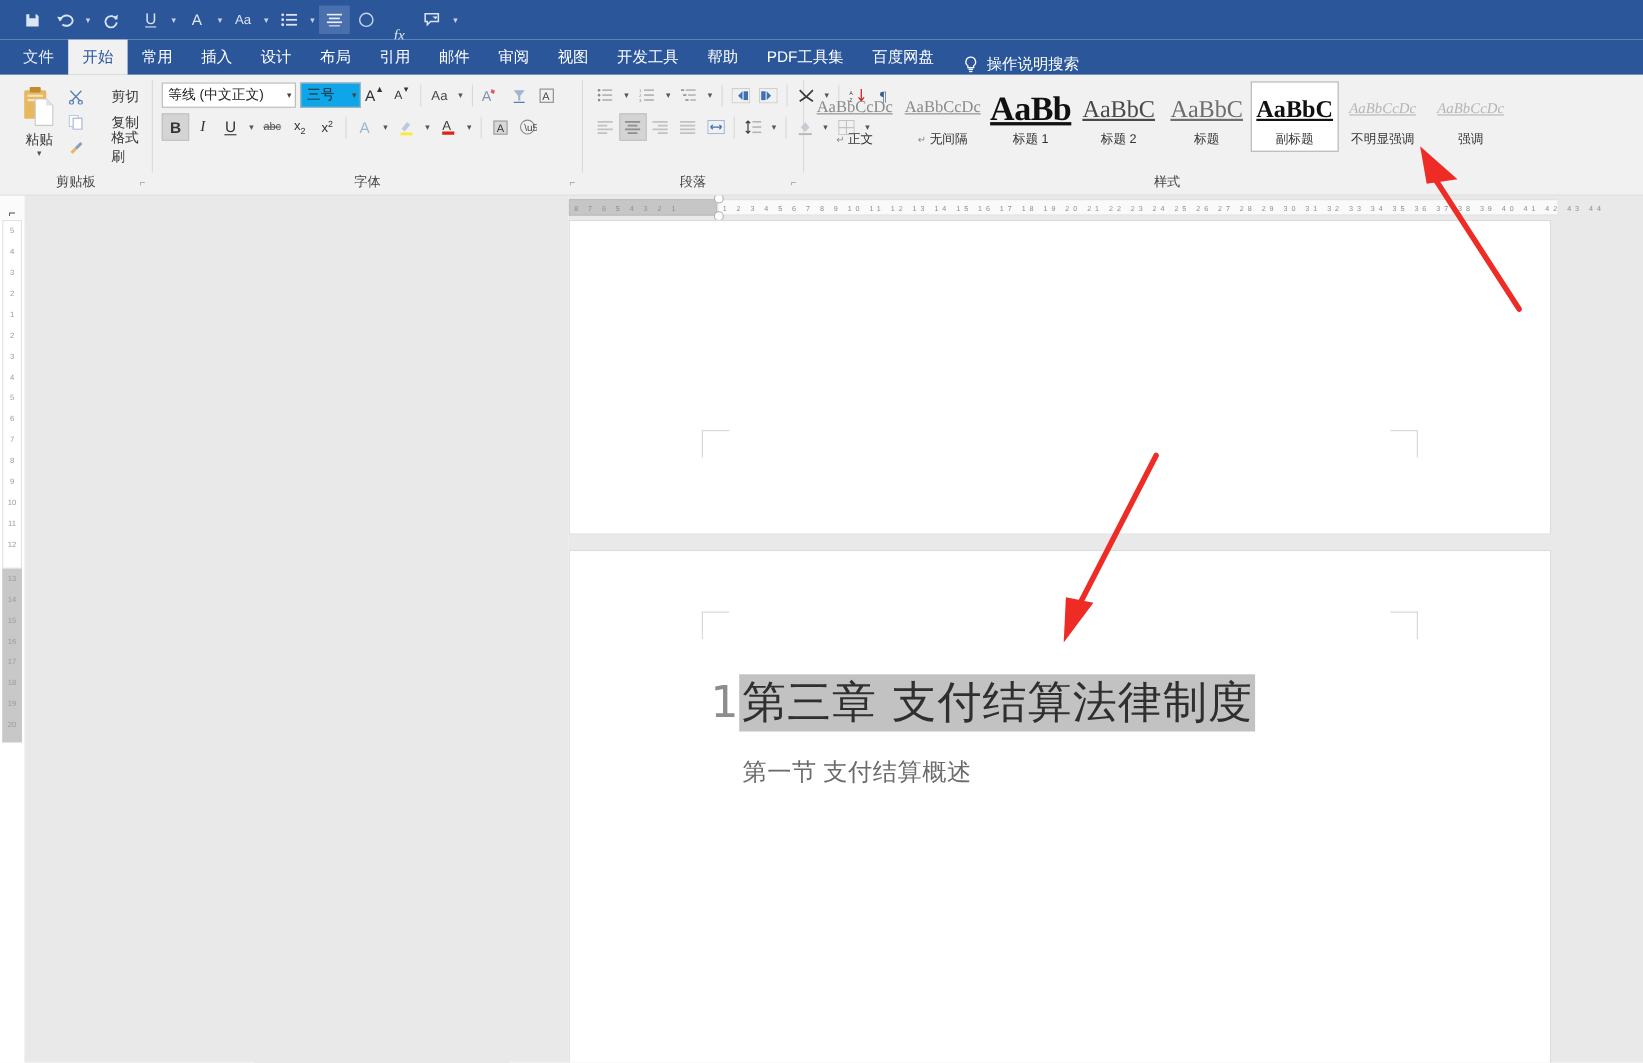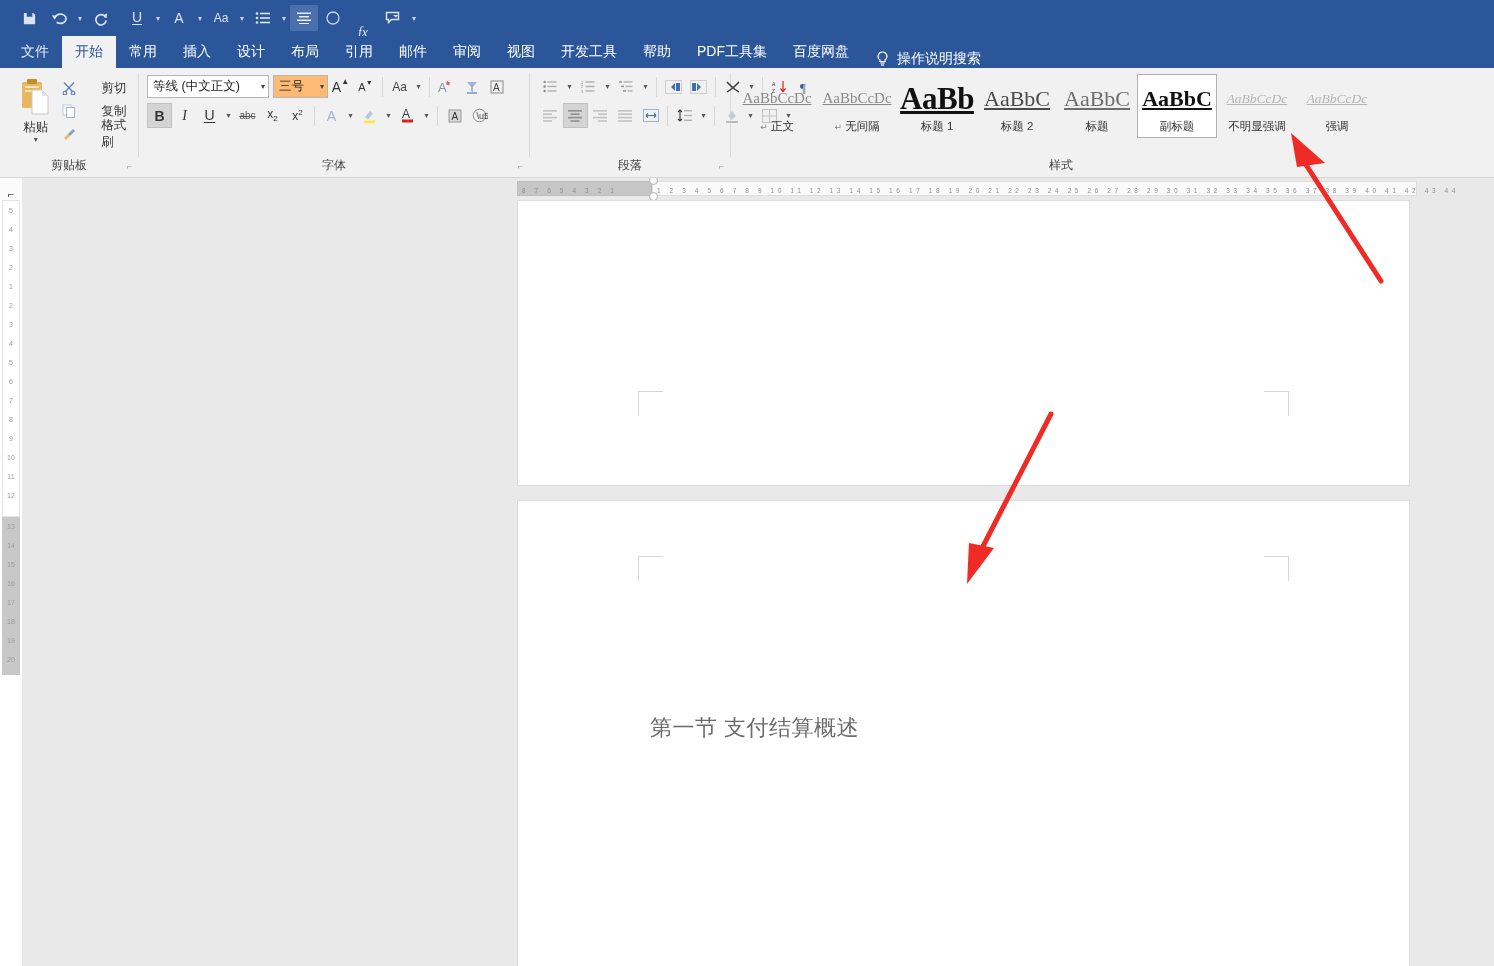--- a/index.html
+++ b/index.html
@@ -79,21 +79,21 @@
   
   .fontg{ width:390px; }
   .fontg-body{ flex-direction:column; padding-left:8px; gap:4px; }
   .row{ display:flex; align-items:center; }
   .fname{
     width:122px; height:23px; border:1px solid #b6b6b6; background:#fff;
     display:flex; align-items:center; padding:0 3px 0 5px; font-size:12.5px; color:#222;
   }
   .fname span.v{ flex:1; white-space:nowrap; overflow:hidden;}
   .fsize{
-    width:55px; height:23px; border:1px solid #b6b6b6; background:#fdba74; margin-left:4px;
+    width:55px; height:23px; border:1px solid #b6b6b6; background:#0ea5e9; margin-left:4px;
     display:flex; align-items:center; padding:0 3px 0 5px; font-size:12.5px; color:#222;
   }
   .fsize span.v{ flex:1; }
   .cb{ font-size:8px; color:#444; padding-left:3px;}
   .ib{
     width:25px; height:25px; display:flex; align-items:center; justify-content:center;
     font-size:13px; color:#333; position:relative;
   }
   .ib.sel{ background:#d4d4d4; border:1px solid #c0c0c0; }
   .car{ width:13px; height:25px; display:flex; align-items:center; justify-content:center; font-size:8px; color:#555;}
@@ -167,23 +167,23 @@
   .cmark.tl{ border-left:1px solid #d5d5d5; border-top:1px solid #d5d5d5;}
   .cmark.tr{ border-right:1px solid #d5d5d5; border-top:1px solid #d5d5d5;}
   .doc-title{
     position:absolute; left:128px; top:110px;
     font-family:"DejaVu Sans", sans-serif;
     font-size:40px; color:#2f2f2f; letter-spacing:1px; white-space:nowrap;
   }
   .doc-title .sel{ background:#c2c2c2; padding:3px 2px; }
   .doc-title .ghost{ color:#8d8d8d; }
   .doc-sub{
-    position:absolute; left:132px; top:186px;
-    font-family:Liberation Sans, sans-serif;
-    font-size:22px; color:#6b6b6b; letter-spacing:.5px; white-space:nowrap;margin-top:26px;
+    position:absolute; left:157px; top:186px;
+    font-family:Liberation Serif, serif;
+    font-size:22px; color:#6b6b6b; letter-spacing:.5px; white-space:nowrap;
   }
 
   
   .arrow{ position:absolute; pointer-events:none; }
 </style>
 </head>
 <body>
 
 <div class="titlebar">
   <div class="qat">
@@ -682,20 +682,23 @@
 
     <div class="page page1">
       <div class="cmark tl" style="left:120px;top:190px;"></div>
       <div class="cmark tr" style="right:120px;top:190px;"></div>
     </div>
 
     <div class="page page2">
       <div class="cmark tl" style="left:120px;top:55px;"></div>
       <div class="cmark tr" style="right:120px;top:55px;"></div>
 
+      <div class="doc-title">
+        <span class="ghost">1</span><span class="sel">第三章  支付结算法律制度</span>
+      </div>
       <div class="doc-sub">第一节  支付结算概述</div>
     </div>
 
     <svg class="arrow" style="left:430px;top:230px;" width="120" height="200" viewBox="0 0 120 200">
       <path d="M104 6 L30 150" stroke="#ee2b24" stroke-width="5" fill="none" stroke-linecap="round"></path>
       <path d="M20 176 L47 140 L22 135 Z" fill="#ee2b24"></path>
     </svg>
   </div>
 
   <svg class="arrow" style="left:1285px;top:-45px;" width="110" height="160" viewBox="0 0 110 160">

